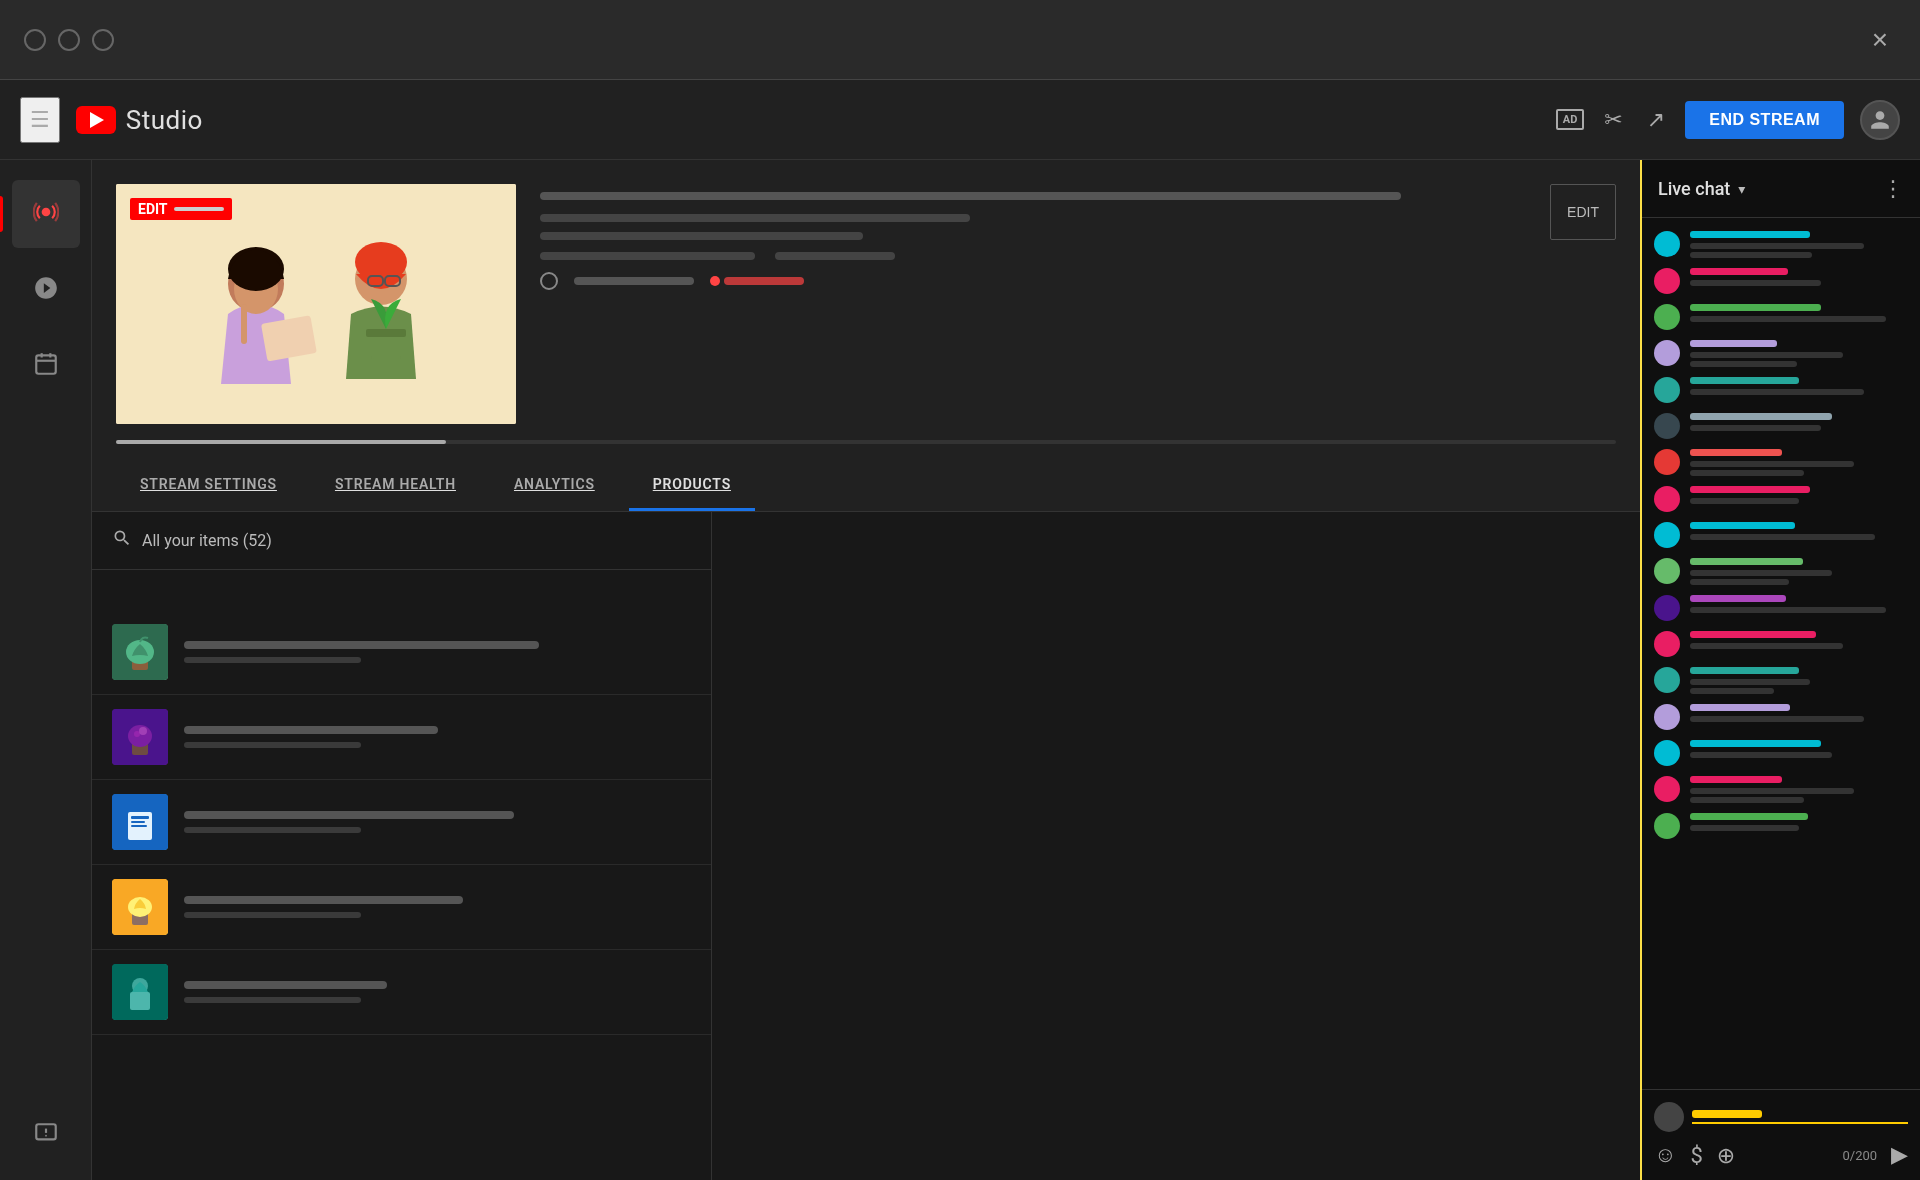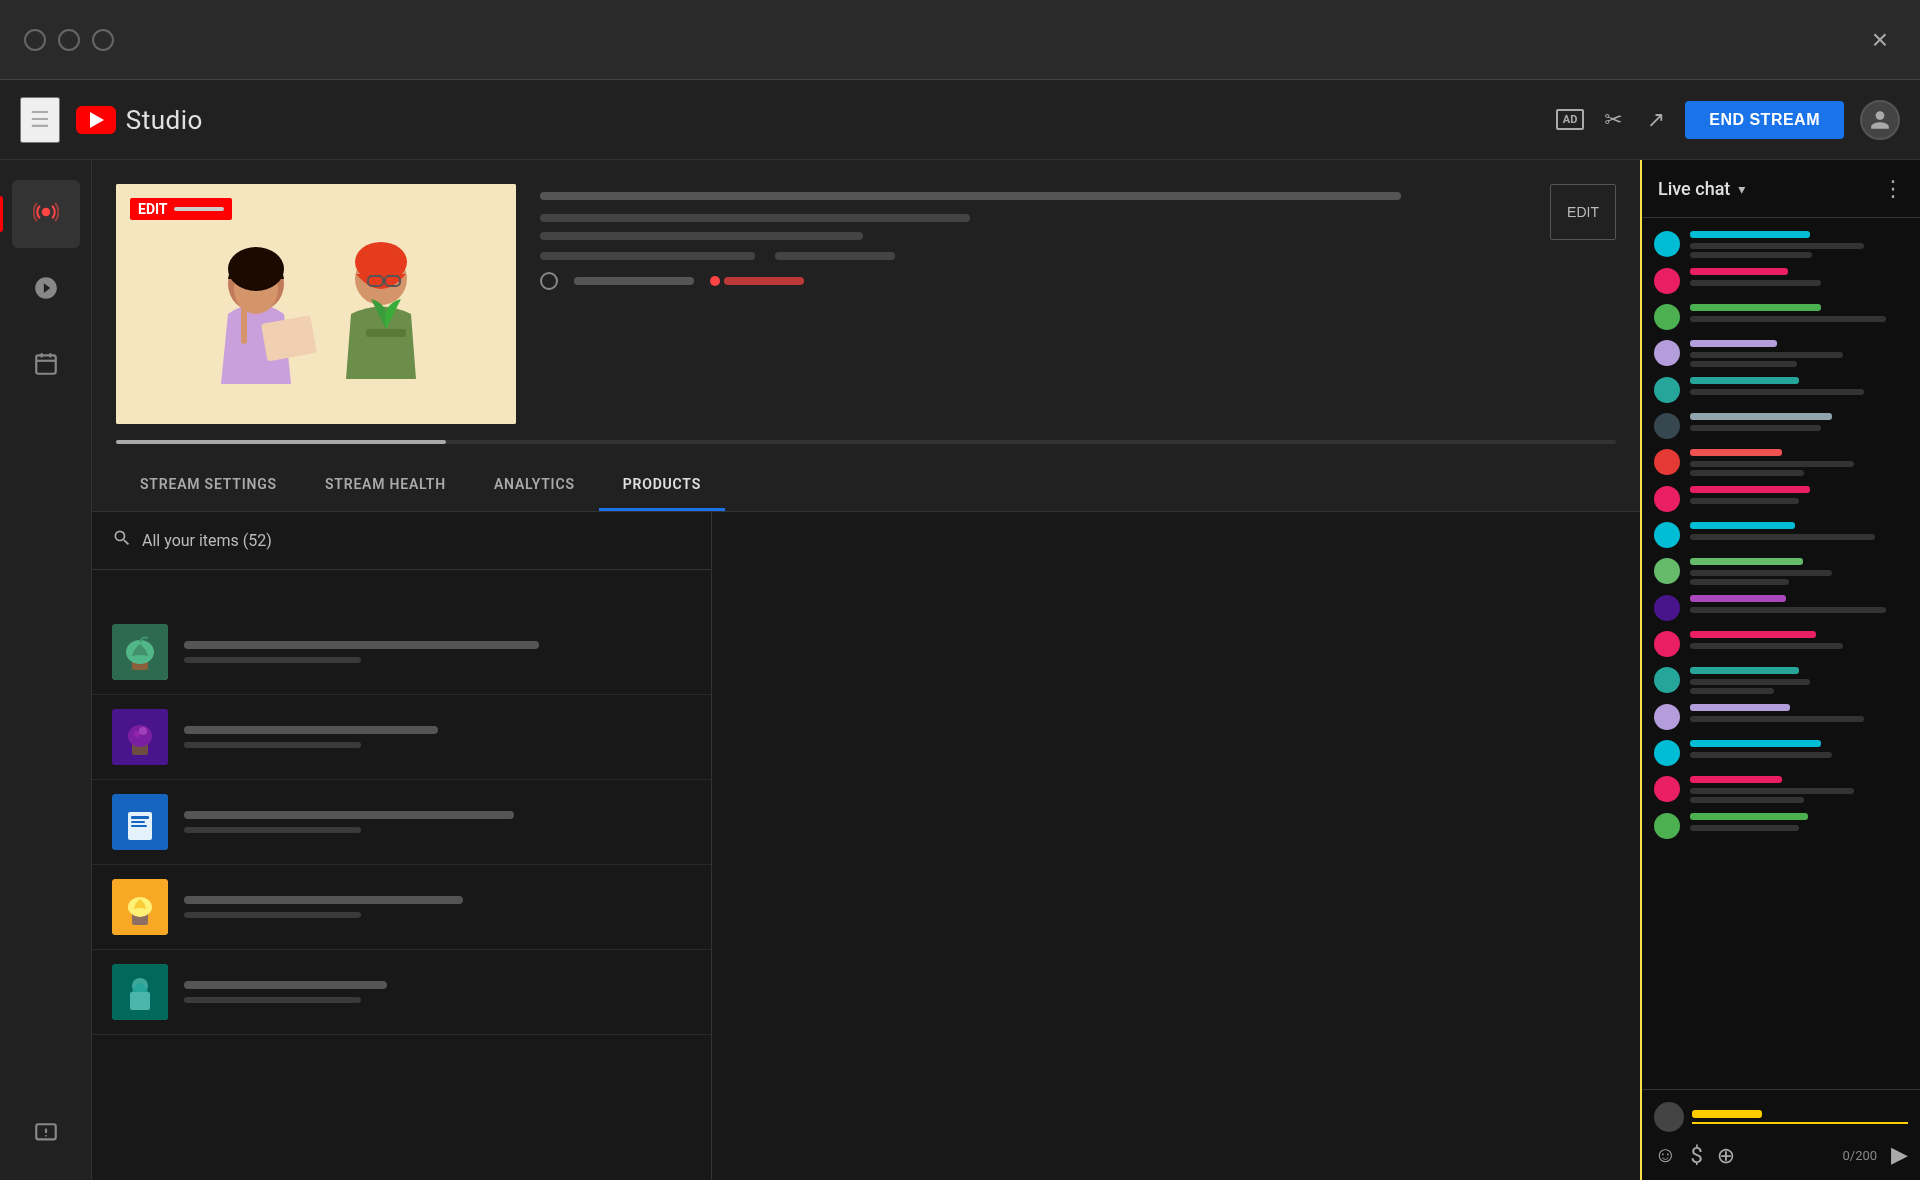--- a/index.html
+++ b/index.html
@@ -350,21 +350,22 @@
     }
 
     
     .tabs-section {
       background: #212121;
       padding: 0 24px;
       border-bottom: 1px solid #333;
     }
     .tabs-row {
       display: flex;
-      gap: 0;
+      gap: 10px;
+      text-decoration: underline;
     }
     .tab-item {
       padding: 16px 24px;
       font-size: 14px;
       font-weight: 600;
       color: #aaa;
       cursor: pointer;
       letter-spacing: 0.8px;
       text-transform: uppercase;
       border-bottom: 3px solid transparent;

